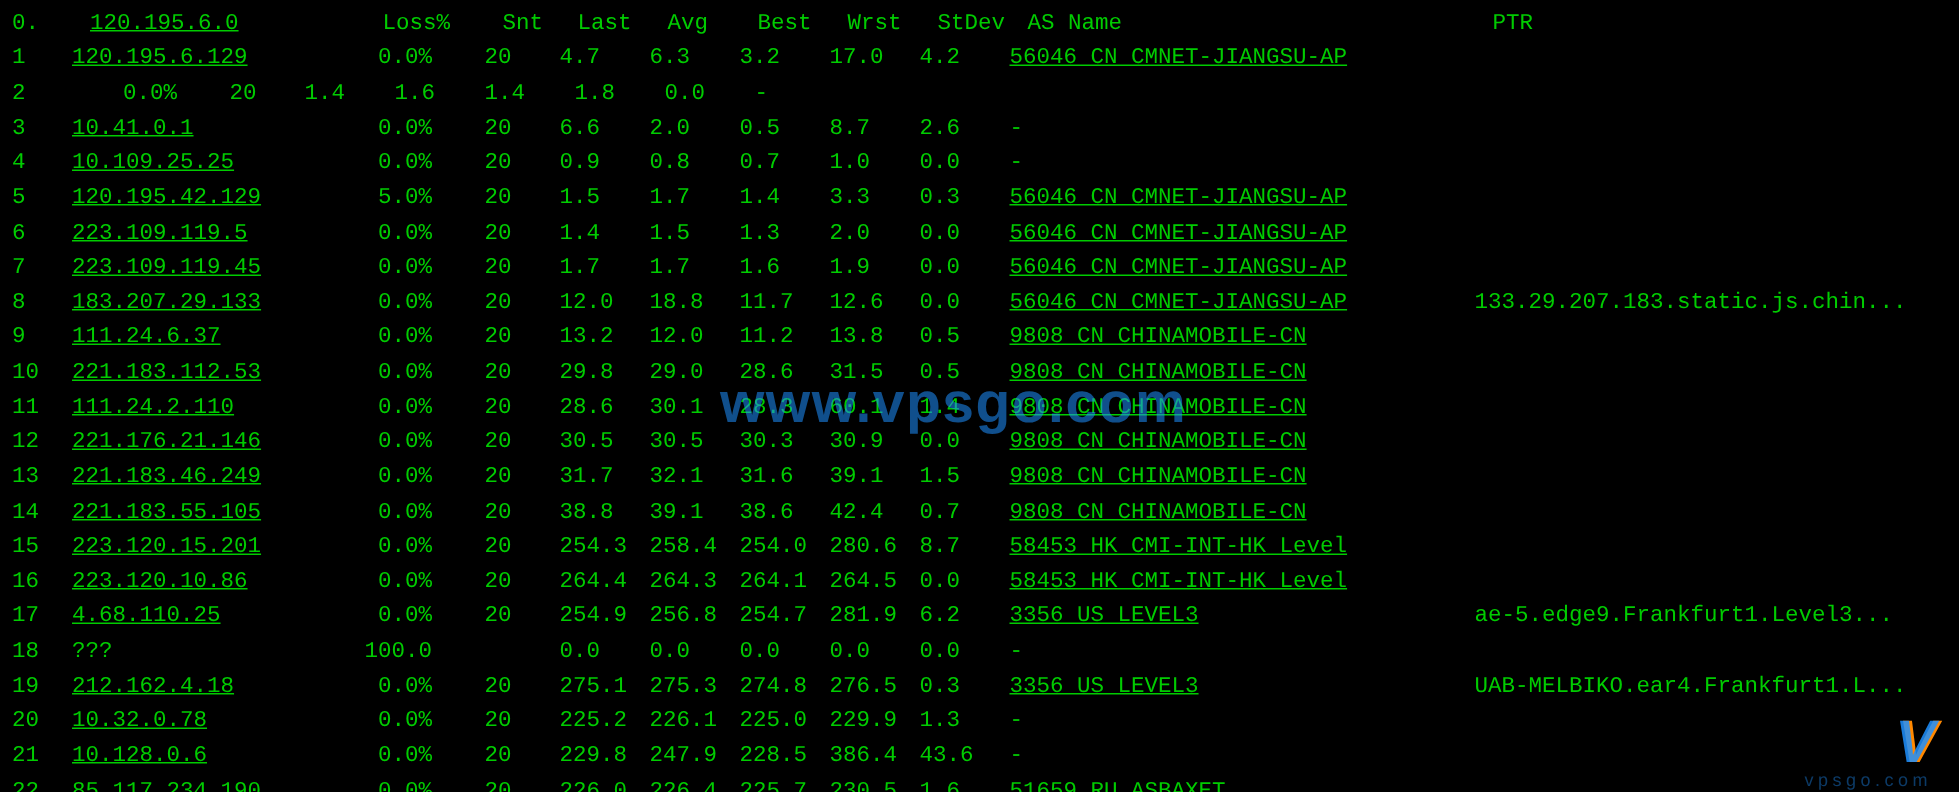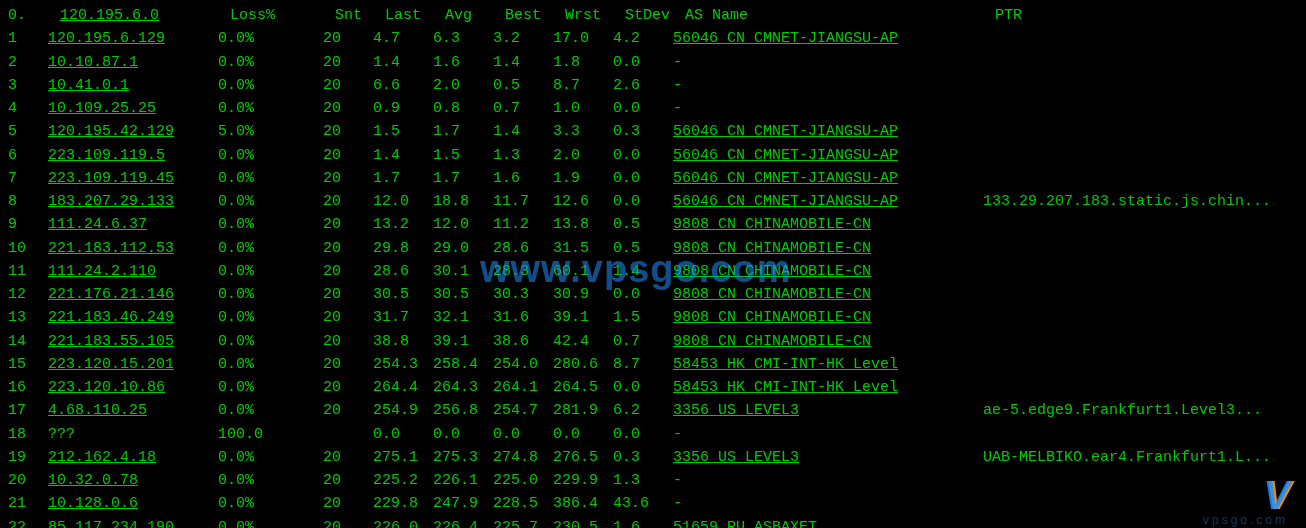--- a/index.html
+++ b/index.html
@@ -14,21 +14,21 @@
     height: 528px;
     overflow: hidden;
     position: relative;
     box-sizing: border-box;
     white-space: nowrap;
   }
   .row { display: flex; }
   .c-hop  { width: 40px;  display:inline-block; }
   .c-ip   { width: 170px; display:inline-block; text-decoration: underline; }
   .c-ip.no-u { text-decoration: none; }
-  .c-loss { width: 70px;  display:inline-block; }
+  .c-loss { width: 70px;  display:inline-block;text-align:right; }
   .c-snt  { width: 50px;  display:inline-block;margin-left:35px; }
   .c-num  { width: 60px;  display:inline-block; }
   .c-as   { width: 310px; display:inline-block; }
   .c-as .u { text-decoration: underline; text-align: center; }
   .c-ptr  { display:inline-block; }
   .hdr .c-ip { text-decoration: none; }
 
   .watermark-text {
     position: absolute;
     top: 240px;
@@ -96,21 +96,20 @@
       <span class="c-num">4.7</span>
       <span class="c-num">6.3</span>
       <span class="c-num">3.2</span>
       <span class="c-num">17.0</span>
       <span class="c-num">4.2</span>
       <span class="c-as"><span class="u">56046 CN CMNET-JIANGSU-AP</span></span>
       <span class="c-ptr"></span>
     </div>
     <div class="row">
       <span class="c-hop">2</span>
-      <span class="c-ip">10.10.87.1</span>
       <span class="c-loss">0.0%</span>
       <span class="c-snt">20</span>
       <span class="c-num">1.4</span>
       <span class="c-num">1.6</span>
       <span class="c-num">1.4</span>
       <span class="c-num">1.8</span>
       <span class="c-num">0.0</span>
       <span class="c-as">-</span>
       <span class="c-ptr"></span>
     </div>

